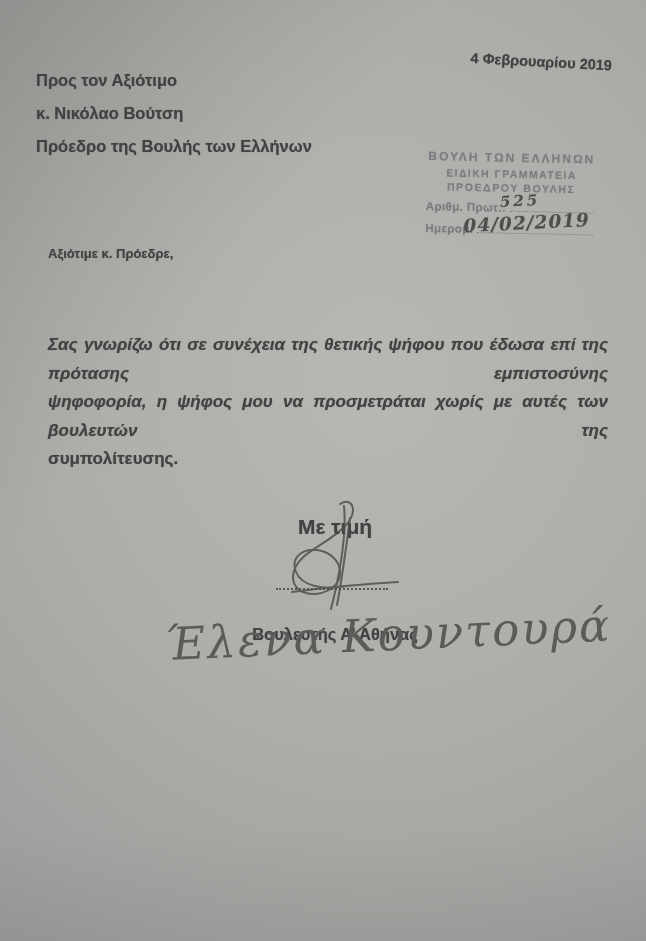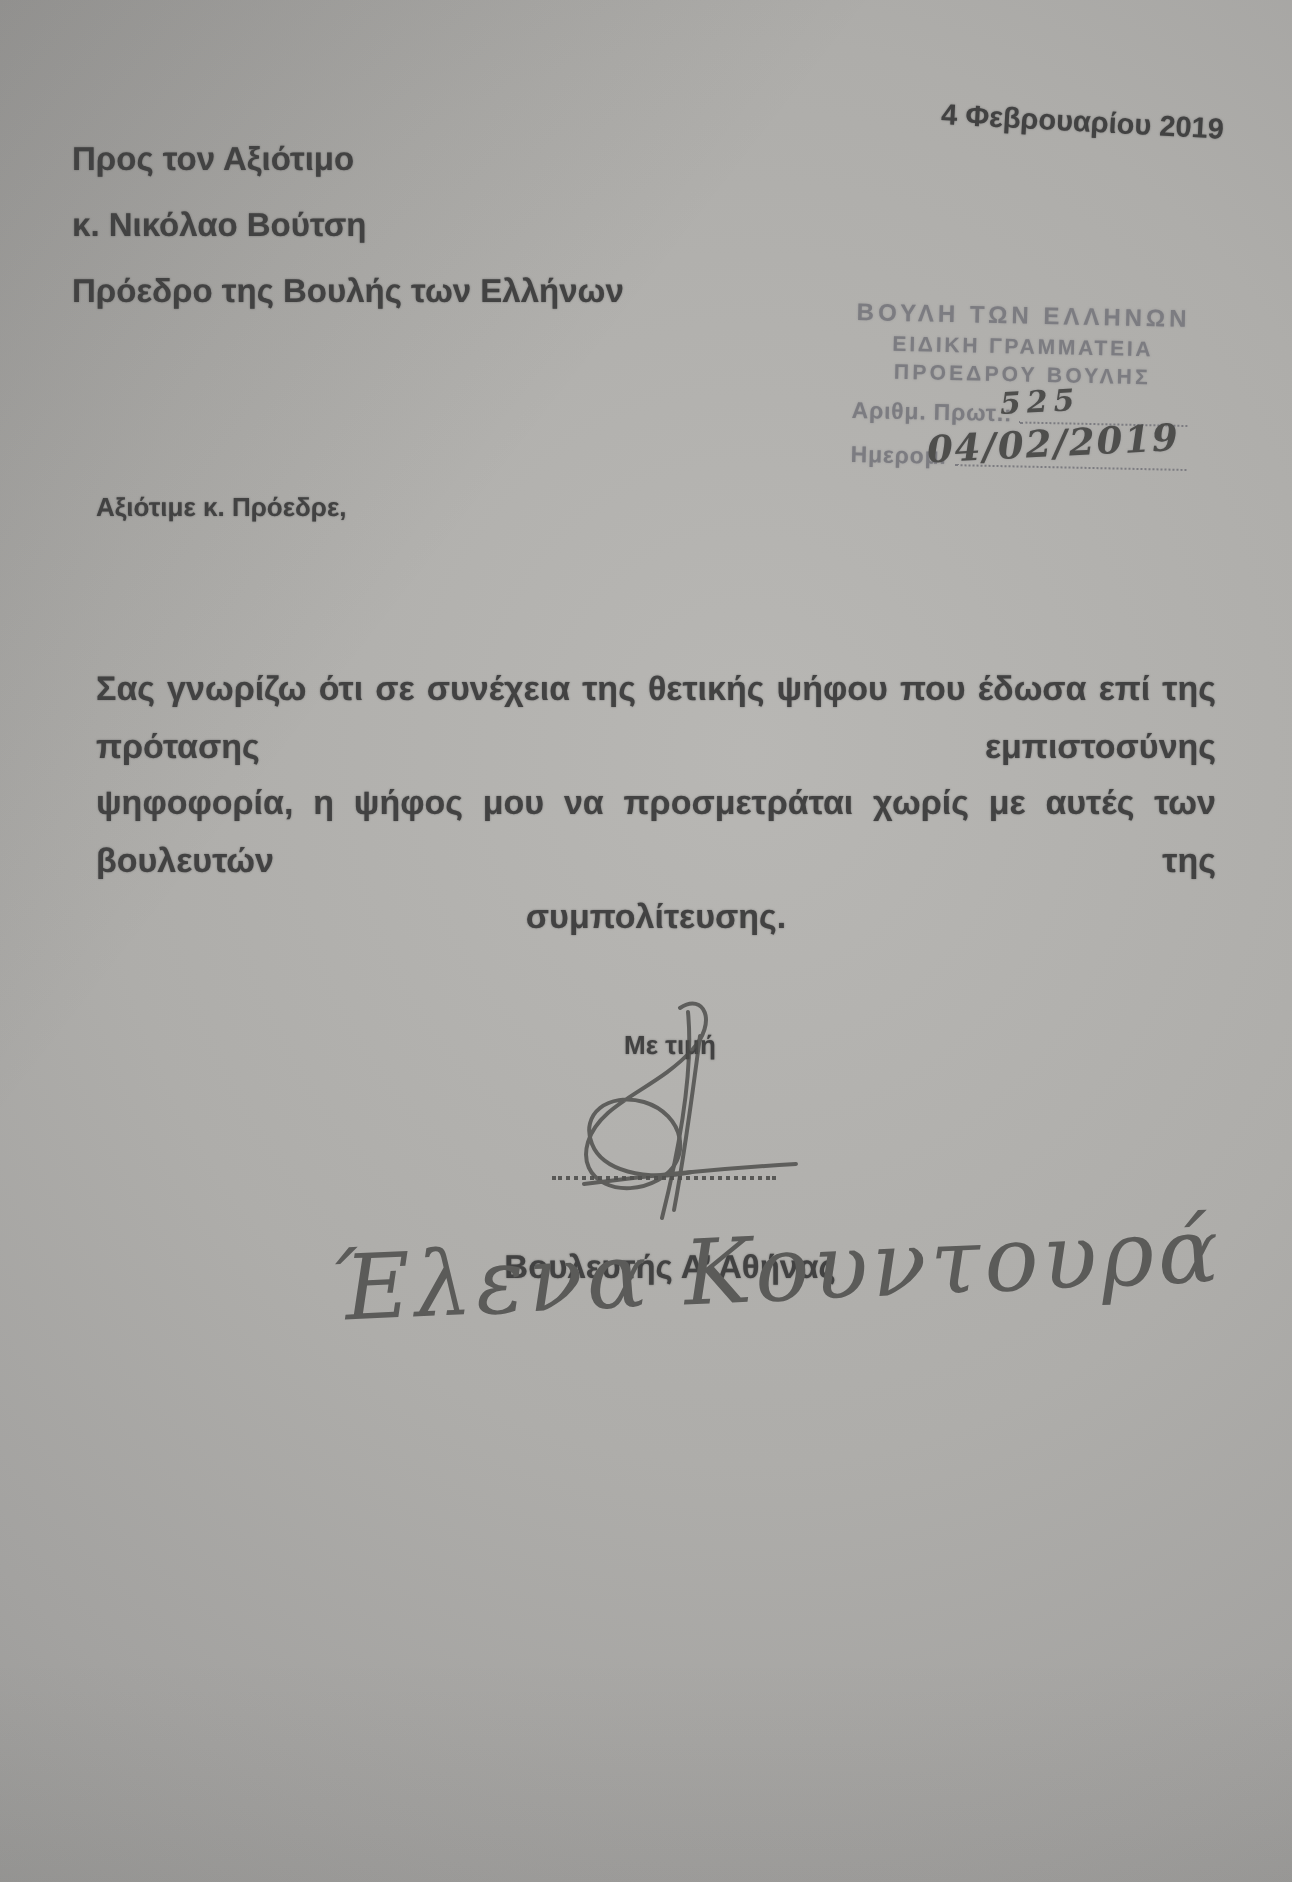--- a/index.html
+++ b/index.html
@@ -16,42 +16,42 @@
   }
   .print{color:#424242;text-shadow:0 0 1px rgba(62,62,62,.55);font-weight:600;}
   .date-line{
     position:absolute;left:471px;top:50px;
     font-size:14.5px;white-space:nowrap;
     transform:rotate(3deg);transform-origin:left top;
   }
   .recipient{position:absolute;left:36px;top:64px;font-size:16.5px;line-height:33px;}
   .salutation{position:absolute;left:48px;top:240px;font-size:13px;line-height:28px;}
   .body-text{position:absolute;left:48px;top:331px;width:560px;font-size:17px;line-height:28.5px;}
-  .body-text .jline{text-align:justify;text-align-last:justify;}
-  .body-text .lastline{text-align:center;}
+  .body-text .jline{text-align:justify;text-align-last:justify;font-style:italic;}
+  .body-text .lastline{text-align:left;}
 
   
   .stamp{
     position:absolute;left:427px;top:149px;width:170px;
     color:#7c7c81;font-weight:600;
     transform:rotate(1.2deg);transform-origin:left top;
     text-shadow:0 0 1px rgba(124,124,129,.5);
   }
   .stamp .s1{text-align:center;font-size:12px;letter-spacing:2px;white-space:nowrap;}
   .stamp .s2{text-align:center;font-size:10.5px;letter-spacing:1.4px;margin-top:3px;white-space:nowrap;}
   .stamp .s3{text-align:center;font-size:10.5px;letter-spacing:1.6px;margin-top:2px;white-space:nowrap;}
   .stamp .row{display:flex;align-items:flex-end;font-size:11.5px;letter-spacing:.4px;position:relative;margin-top:8px;white-space:nowrap;}
   .stamp .row.second{margin-top:10px;}
   .stamp .dots{flex:1;height:0;border-bottom:1.6px dotted #7c7c81;margin:0 2px 2px 4px;}
   .hand{font-family:"DejaVu Serif","Liberation Serif",serif;font-style:italic;color:#4e4e4c;}
   .protocol-num{position:absolute;left:74px;top:-10px;font-size:15px;letter-spacing:3px;transform:rotate(-4deg);}
   .stamp-date{position:absolute;left:38px;top:-12px;font-size:18.5px;letter-spacing:1px;transform:rotate(-4deg);white-space:nowrap;}
 
   
-  .closing{position:absolute;left:280px;top:515px;width:110px;text-align:center;font-size:13px;}
+  .closing{position:absolute;left:280px;top:515px;width:110px;text-align:center;font-size:21px;}
   .signature-svg{position:absolute;left:278px;top:499px;}
   .sig-dotted{position:absolute;left:276px;top:588px;width:112px;height:0;border-bottom:2px dotted #4f4f4d;opacity:.9;}
   .signer-title{position:absolute;left:240px;top:608px;width:190px;text-align:center;font-size:16.5px;margin-top:17px;}
   .signer-name{
     position:absolute;left:166px;top:618px;
     font-family:"DejaVu Serif","Liberation Serif",serif;font-style:italic;
     font-size:45px;letter-spacing:2px;color:#5b5b59;white-space:nowrap;
     transform:rotate(-2.5deg);transform-origin:left bottom;
   }
 </style>

